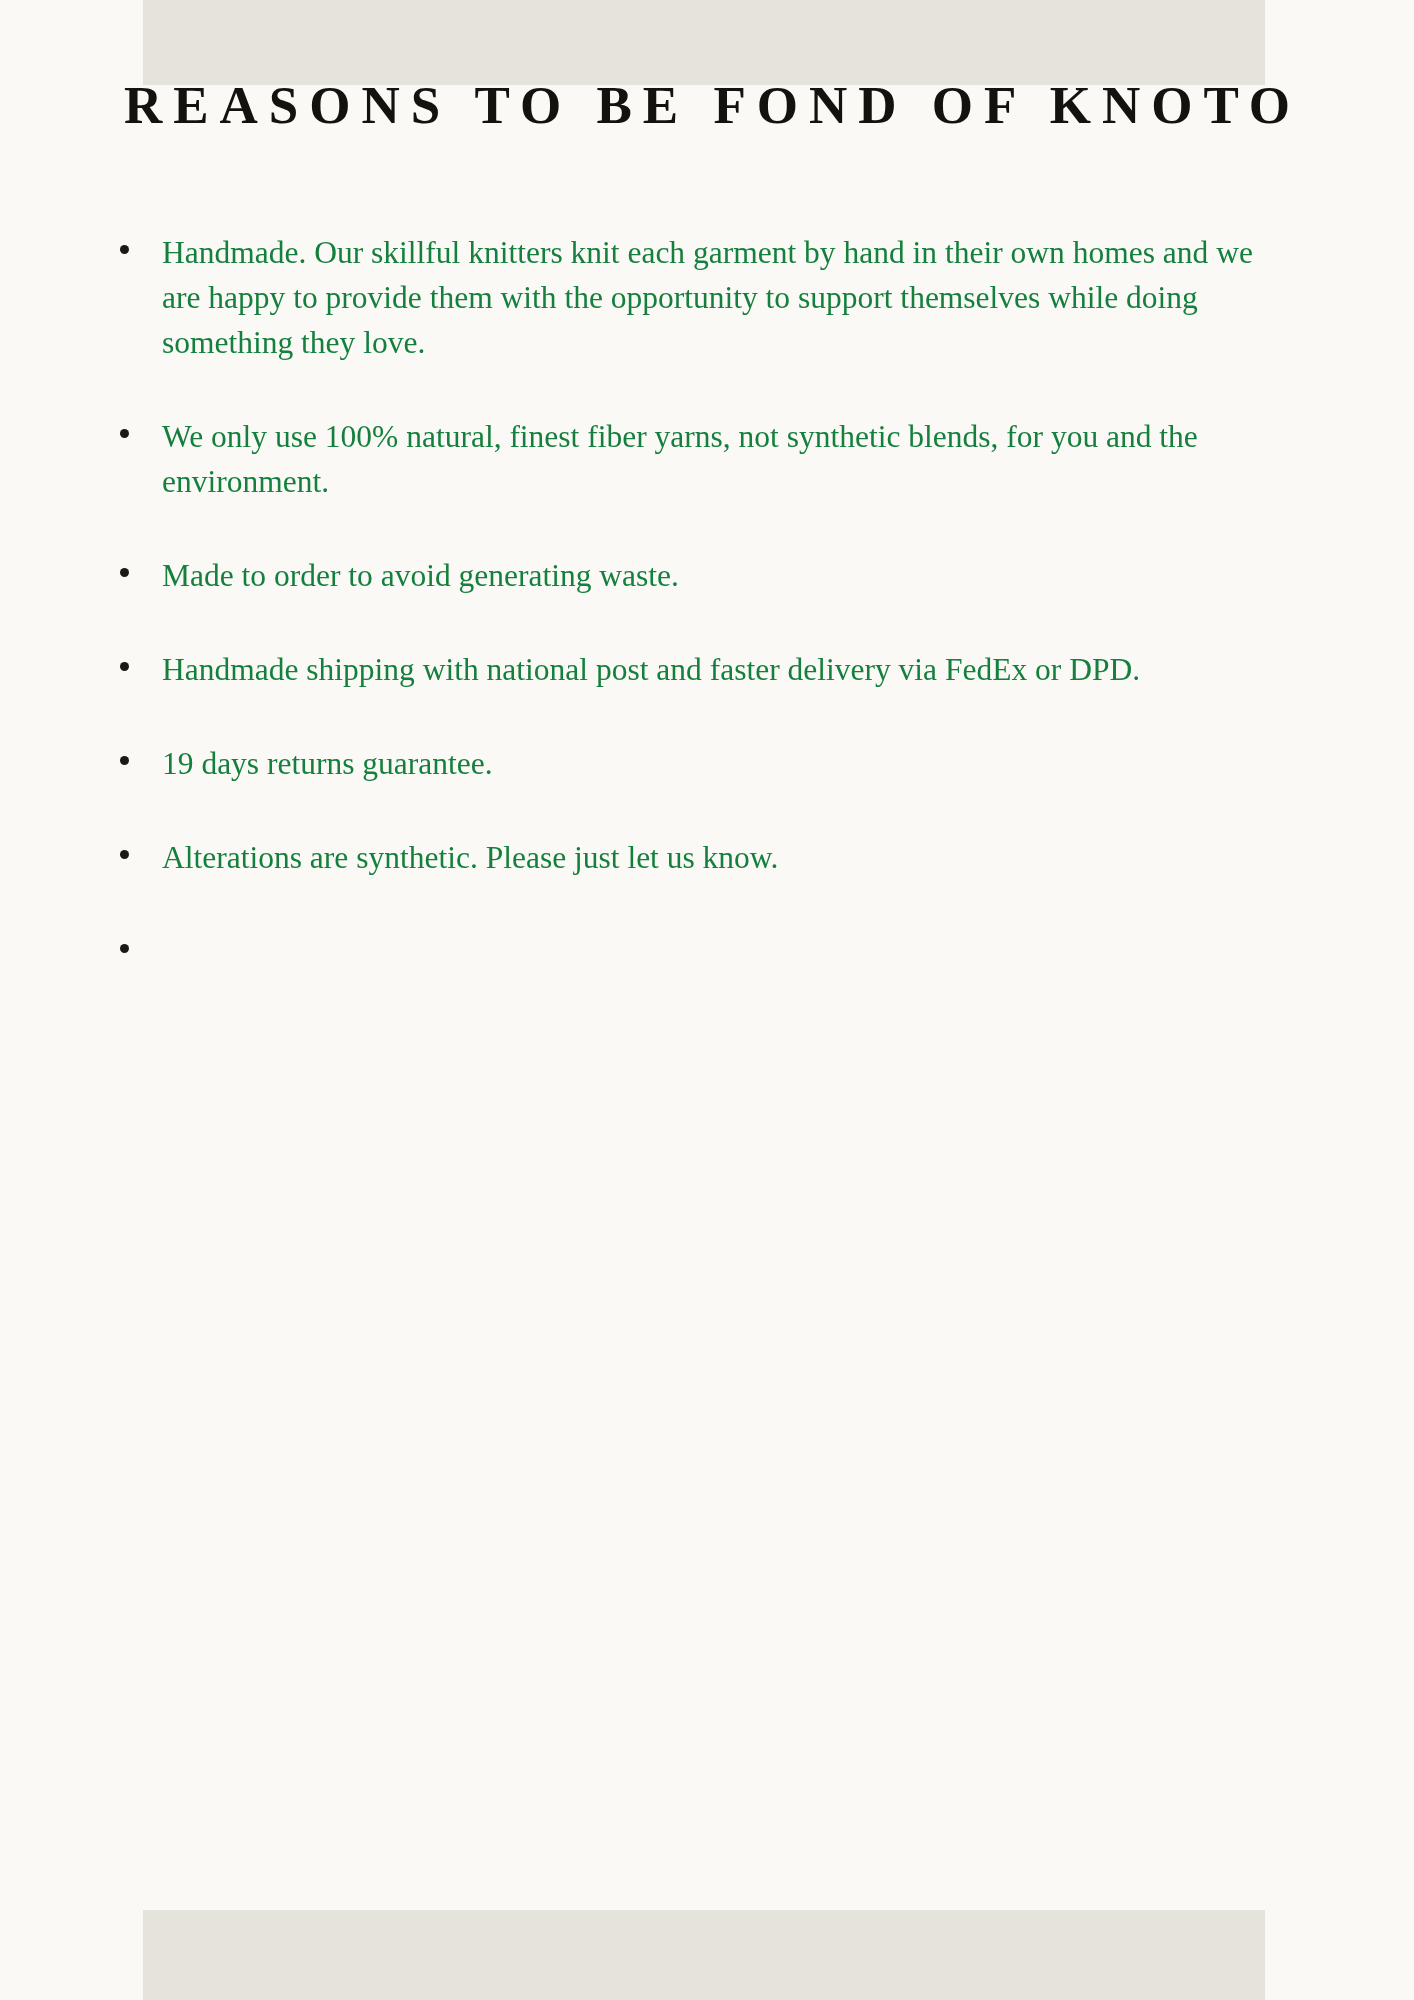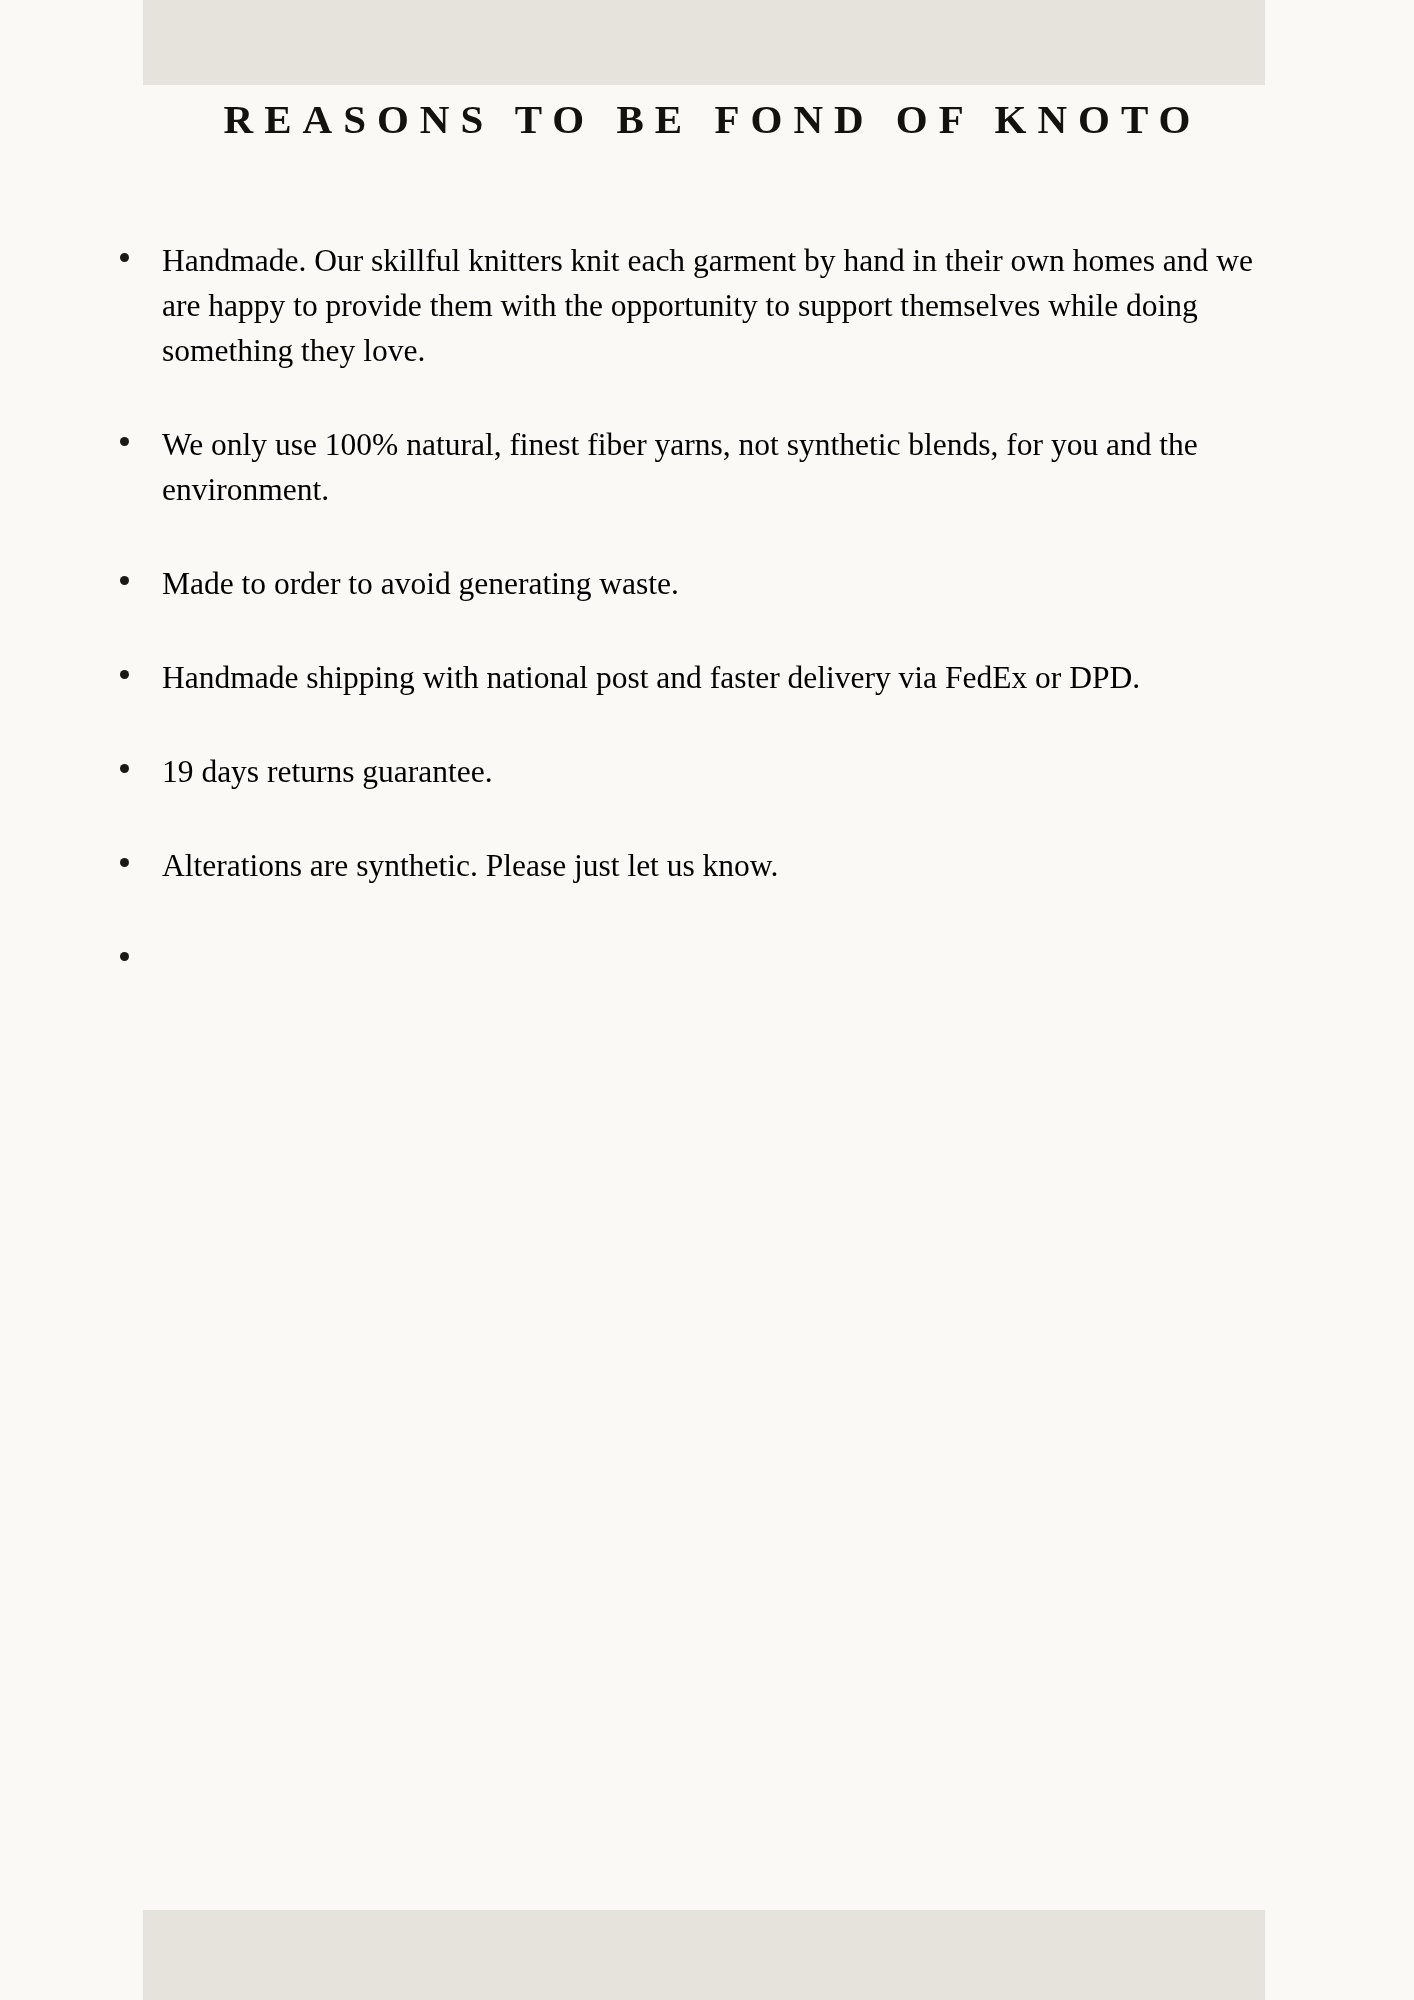--- a/index.html
+++ b/index.html
@@ -40,24 +40,24 @@
 
   .content {
     position: absolute;
     left: 0;
     right: 0;
     top: 0;
   }
 
   .title {
     margin: 0;
-    padding-top: 95px;
+    padding-top: 75px;
     text-align: center;
     font-family: "Liberation Serif", serif;
-    font-size: 41px;
+    font-size: 53px;
     font-weight: 700;
     letter-spacing: 11px;
     text-indent: 11px;
     color: #14120f;
     text-transform: uppercase;
   }
 
   .reasons-list {
     margin: 0;
     padding: 0;
@@ -66,21 +66,21 @@
     padding-left: 120px;
     padding-right: 155px;
   }
 
   .reason-item {
     position: relative;
     padding-left: 42px;
     margin-bottom: 49px;
     font-size: 31.5px;
     line-height: 1.43;
-    color: #000000;
+    color: #15803d;
     font-family: "Liberation Serif", serif;
   }
 
   .reason-item:last-child {
     margin-bottom: 0;
   }
 
   .bullet {
     position: absolute;
     left: 0;

